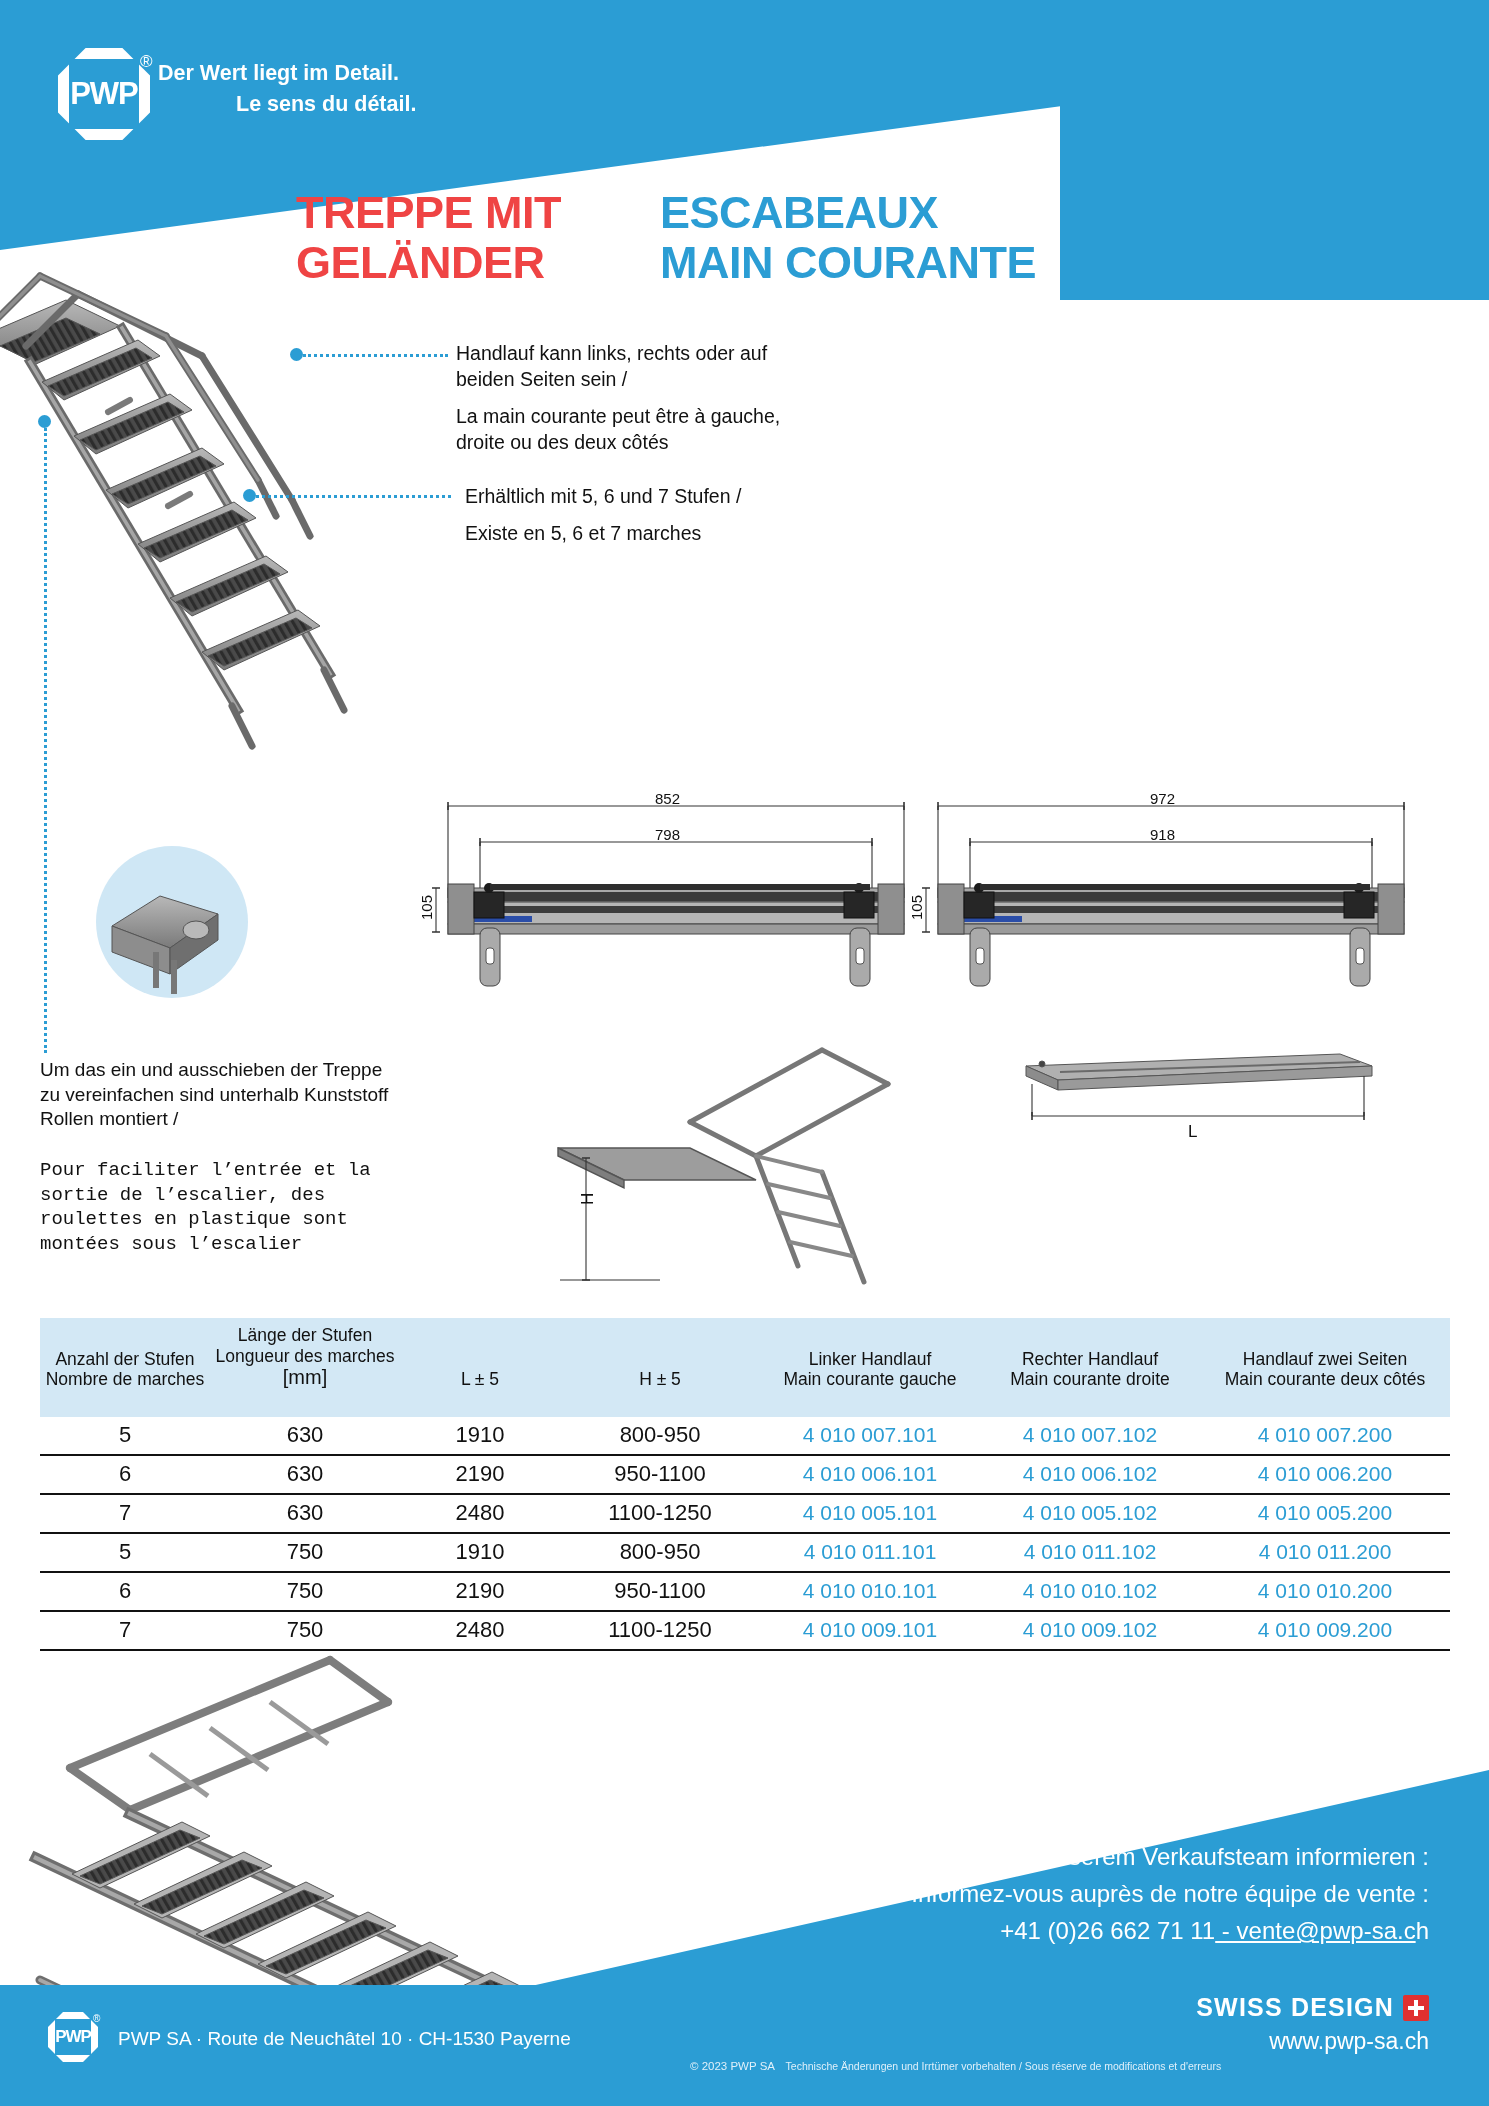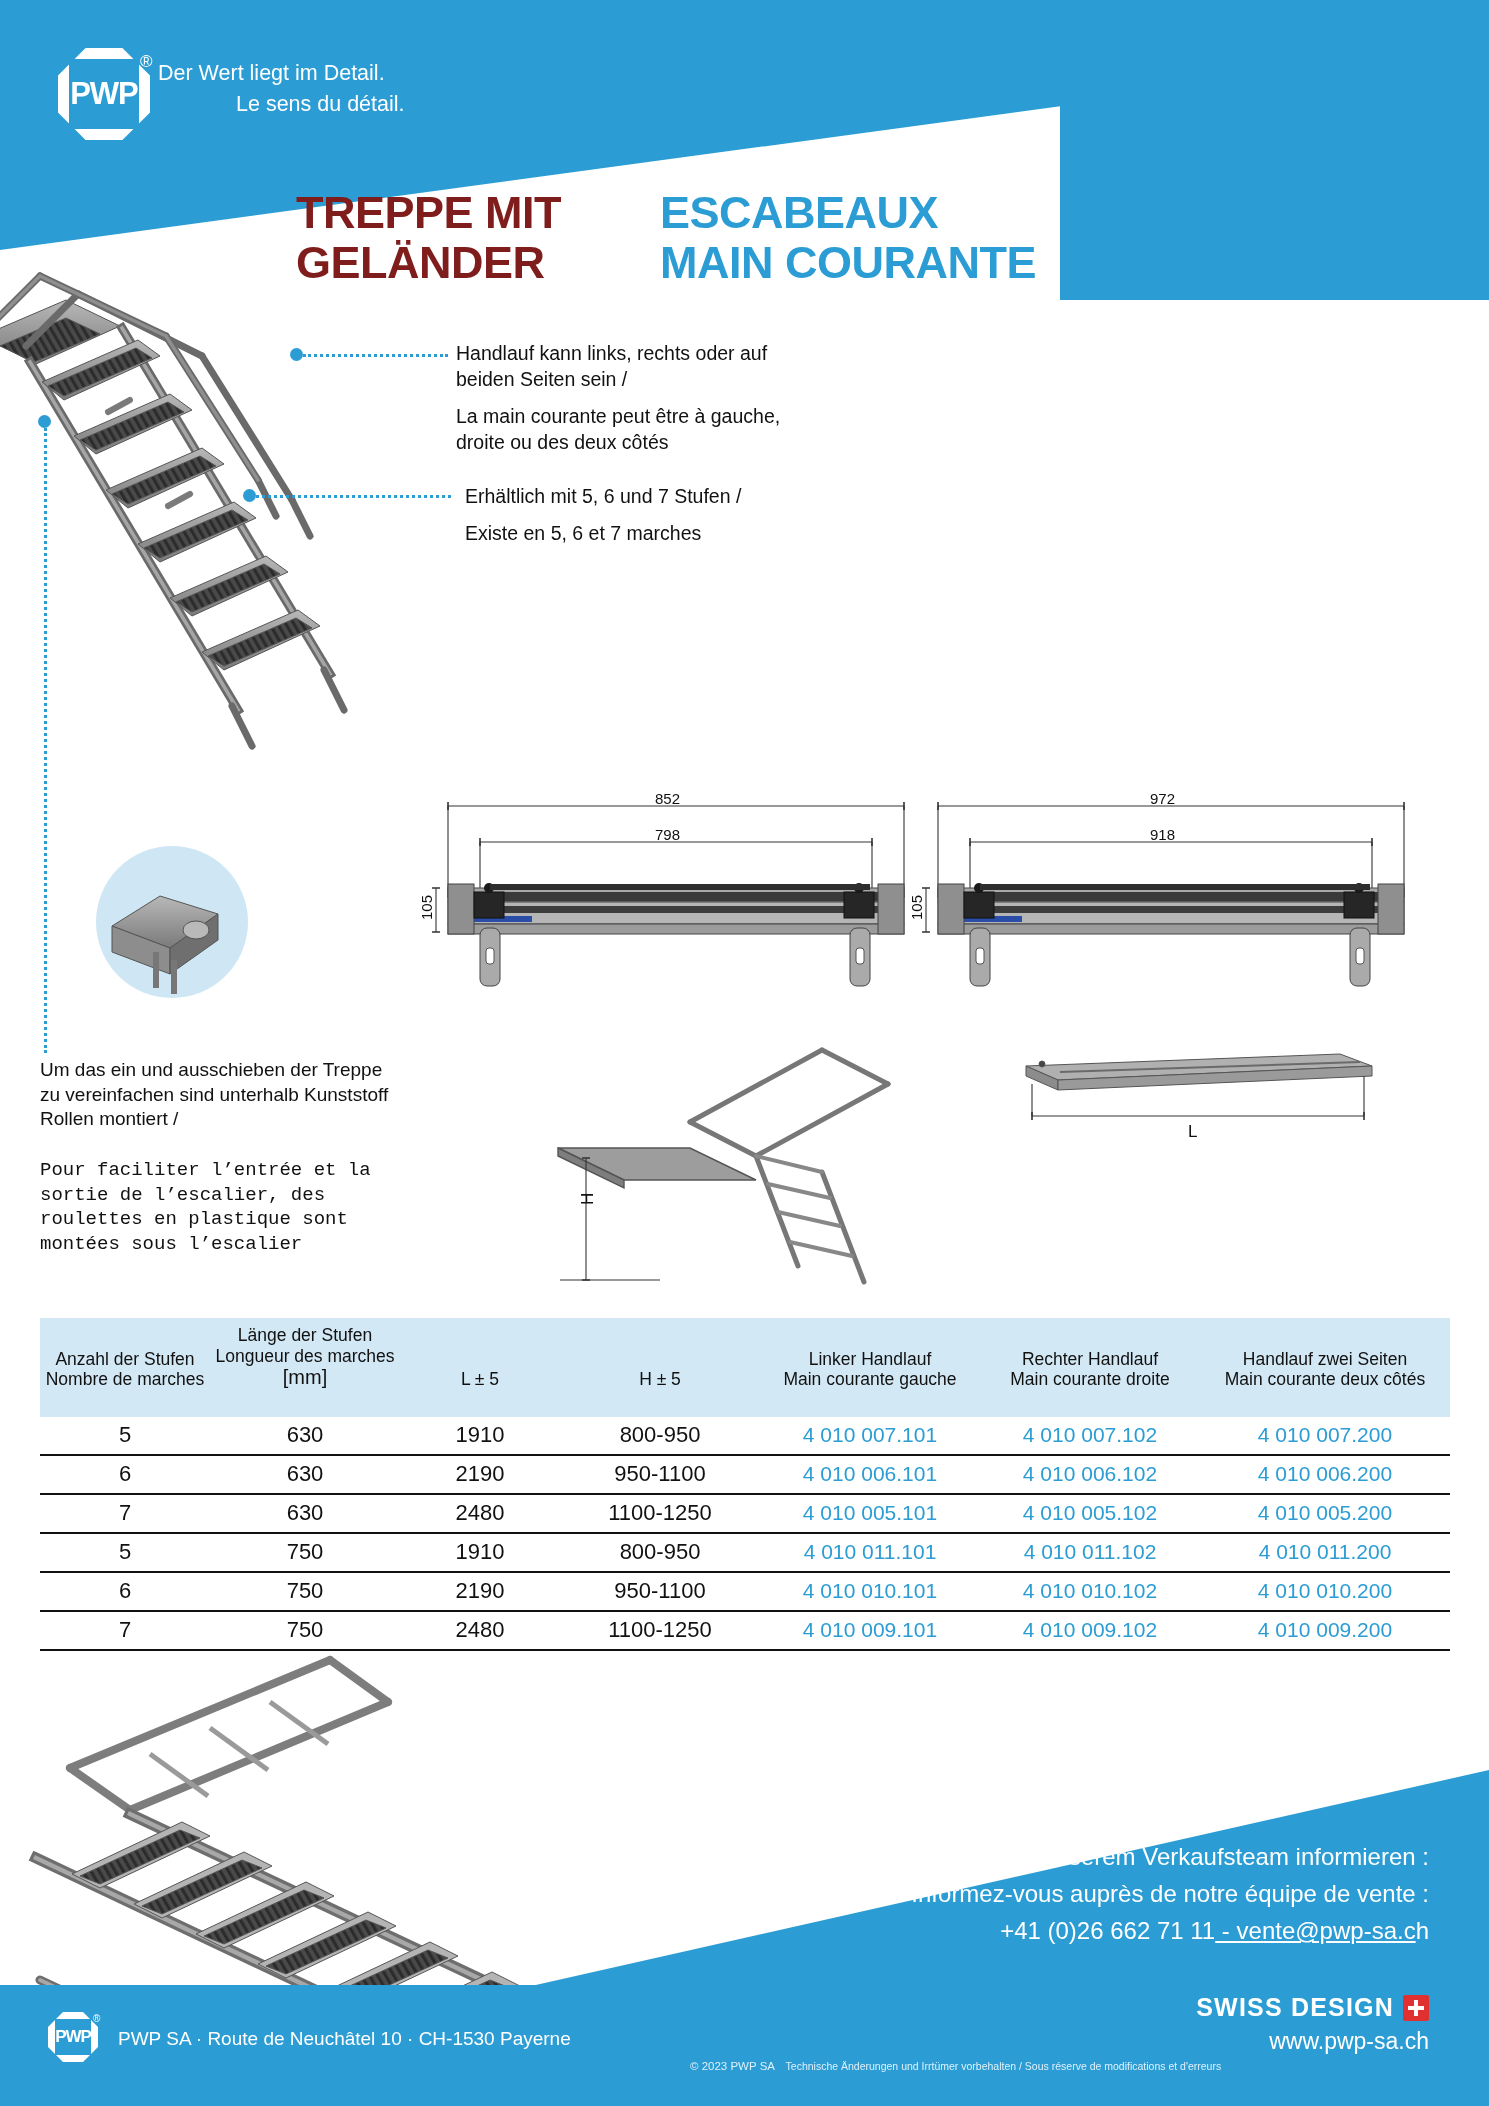--- a/index.html
+++ b/index.html
@@ -31,28 +31,28 @@
     display:flex; align-items:center; justify-content:center;
   }
   .logo-oct-inner {
     position:absolute; left:0; top:0; width:92px; height:92px;
     display:flex; align-items:center; justify-content:center;
     font-weight:bold; font-size:31px; color:#fff; letter-spacing:-1px;
   }
   .logo-reg { position:absolute; left:82px; top:4px; font-size:17px; color:#fff; }
   .tagline {
     position:absolute; left:158px; top:58px; width:420px;
-    color:#fff; font-weight:normal; font-size:21.5px; line-height:1.42;
+    color:#fff; font-weight:bold; font-size:21.5px; line-height:1.42;
   }
   .tagline .l2 { display:block; padding-left:78px; }
 
   
   .title-de {
     position:absolute; left:296px; top:188px; width:330px;
-    color:#7f1d1d; font-weight:bold; font-size:45px; line-height:1.12;
+    color:#ef4444; font-weight:bold; font-size:45px; line-height:1.12;
     letter-spacing:-0.5px; text-align:left;
   }
   .title-fr {
     position:absolute; left:660px; top:188px; width:420px;
     color:#2b9dd4; font-weight:bold; font-size:45px; line-height:1.12;
     letter-spacing:-0.5px;
   }
 
   
   .hero { position:absolute; left:-30px; top:150px; width:430px; height:640px; }

